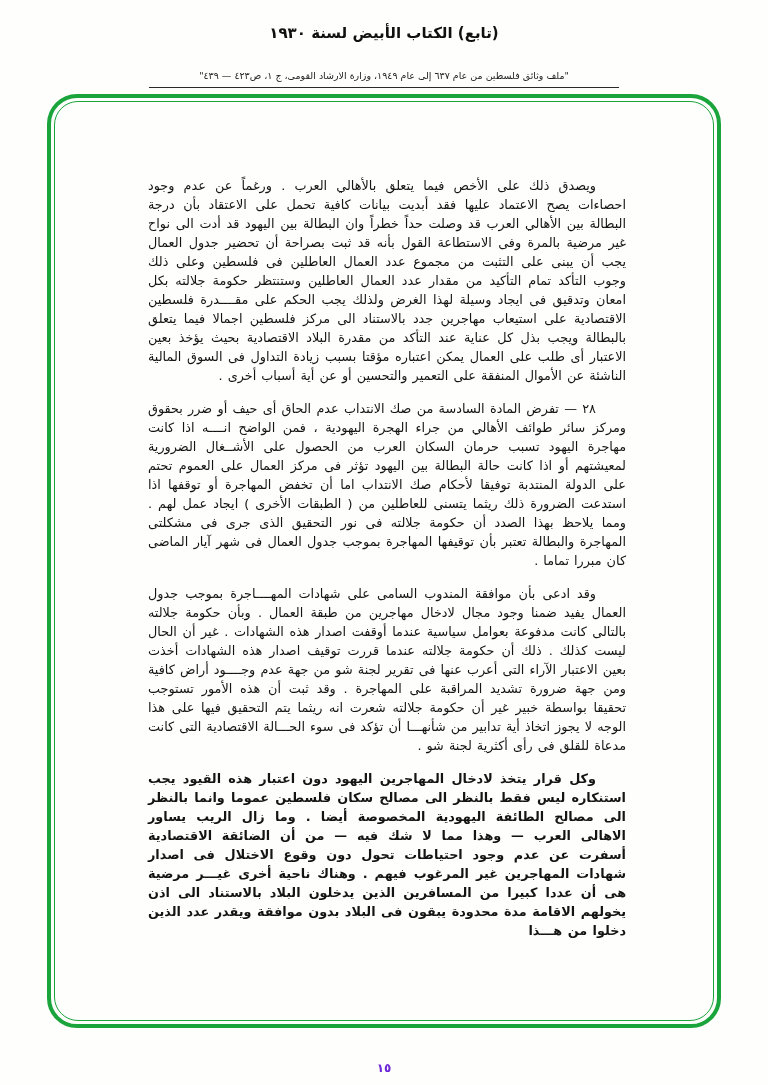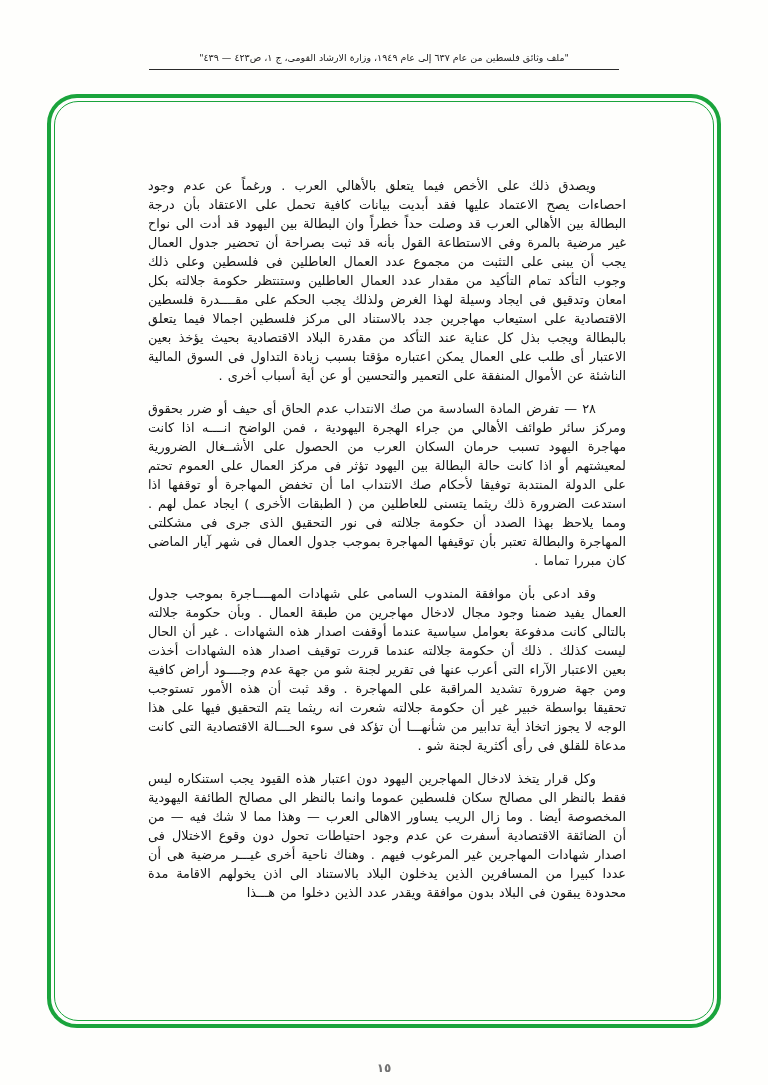--- a/index.html
+++ b/index.html
@@ -71,42 +71,43 @@
     line-height: 19px;
     color: #141414;
     margin-top: 48px;
   }
   .text-block p {
     text-indent: 30px;
     margin-bottom: 14px;
     word-spacing: 1px;
   }
   .text-block p:last-child {
-    font-weight: normal;
+    font-weight: bold;
   }
 
   
   .page-number {
     position: absolute;
     bottom: 10px;
     left: 0;
     right: 0;
     text-align: center;
     font-size: 12px;
     font-weight: bold;
-    color: #737373;
+    color: #6d28d9;
     direction: rtl;
   }
 </style>
 </head>
 <body>
 
 <div class="page">
 
   <div class="page-header">
+    <div class="doc-title">(تابع) الكتاب الأبيض لسنة ١٩٣٠</div>
     <br>
     <div class="doc-source">"ملف وثائق فلسطين من عام ٦٣٧ إلى عام ١٩٤٩، وزارة الارشاد القومى، ج ١، ص٤٢٣ — ٤٣٩"</div>
   </div>
 
   <div class="frame-outer">
     <div class="frame-inner"></div>
   </div>
 
   <div class="text-block">
     <p>ويصدق ذلك على الأخص فيما يتعلق بالأهالي العرب . ورغماً عن عدم وجود احصاءات يصح الاعتماد عليها فقد أبديت بيانات كافية تحمل على الاعتقاد بأن درجة البطالة بين الأهالي العرب قد وصلت حداً خطراً وان البطالة بين اليهود قد أدت الى نواح غير مرضية بالمرة وفى الاستطاعة القول بأنه قد ثبت بصراحة أن تحضير جدول العمال يجب أن يبنى على التثبت من مجموع عدد العمال العاطلين فى فلسطين وعلى ذلك وجوب التأكد تمام التأكيد من مقدار عدد العمال العاطلين وستنتظر حكومة جلالته بكل امعان وتدقيق فى ايجاد وسيلة لهذا الغرض ولذلك يجب الحكم على مقــــدرة فلسطين الاقتصادية على استيعاب مهاجرين جدد بالاستناد الى مركز فلسطين اجمالا فيما يتعلق بالبطالة ويجب بذل كل عناية عند التأكد من مقدرة البلاد الاقتصادية بحيث يؤخذ بعين الاعتبار أى طلب على العمال يمكن اعتباره مؤقتا بسبب زيادة التداول فى السوق المالية الناشئة عن الأموال المنفقة على التعمير والتحسين أو عن أية أسباب أخرى .</p>

